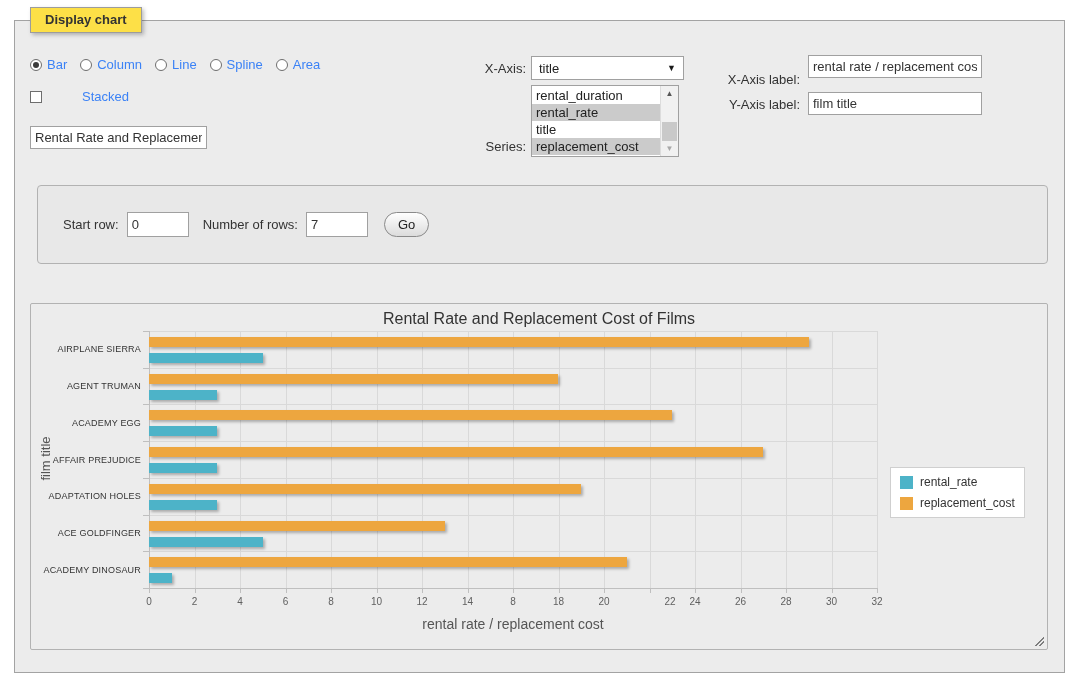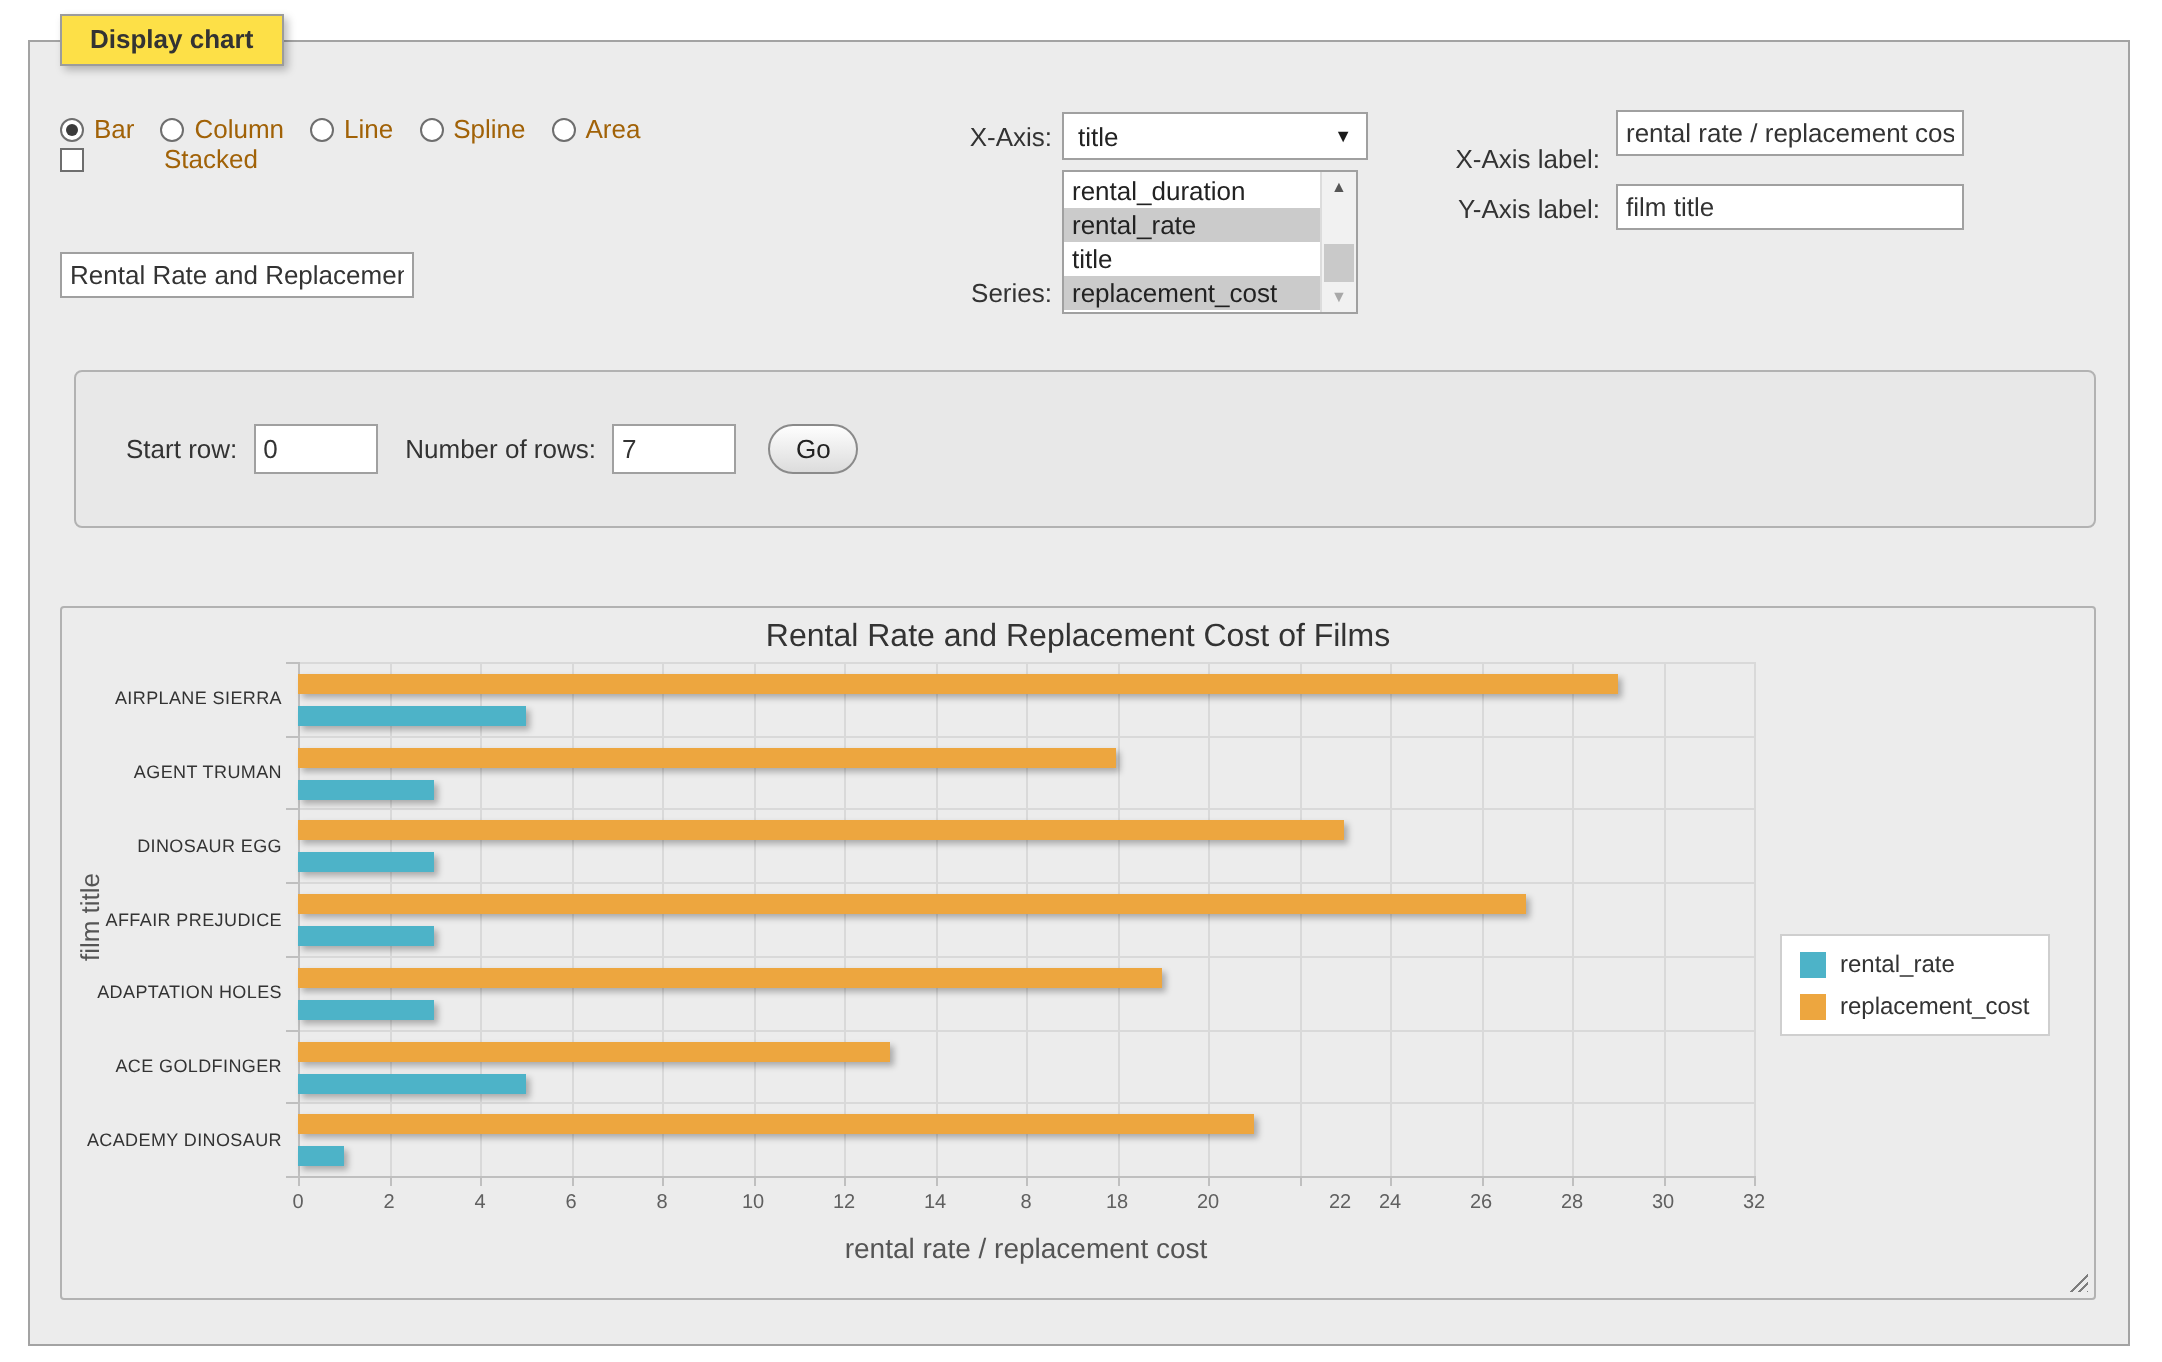--- a/index.html
+++ b/index.html
@@ -5,21 +5,21 @@
   html,body{margin:0;padding:0;background:#fff;font-family:"Liberation Sans",sans-serif;}
   .screen{position:relative;width:1081px;height:681px;background:#fff;overflow:hidden;}
 
   
   .fieldset{position:absolute;left:14px;top:20px;width:1051px;height:653px;
     background:#ececec;border:1px solid #a3a3a3;box-sizing:border-box;}
   .legend-tab{position:absolute;left:30px;top:7px;background:#fde047;border:1px solid #9c9c9c;
     padding:4px 14px 5px;font-size:13px;font-weight:bold;color:#333;
     box-shadow:2px 2px 4px rgba(0,0,0,.25);z-index:5;}
 
-  .ctl{position:absolute;font-size:13px;color:#a16207;}
+  .ctl{position:absolute;font-size:13px;color:#3b82f6;}
   .lbl{position:absolute;font-size:13px;color:#333;}
   .r-align{text-align:right;}
 
   
   .radio-row{display:flex;gap:13px;align-items:center;}
   .radio-item{display:flex;gap:5px;align-items:center;cursor:default;}
   .radio{width:12px;height:12px;border:1px solid #6e6e6e;border-radius:50%;background:#fff;
     display:inline-block;position:relative;box-sizing:border-box;}
   .radio.checked::after{content:"";position:absolute;left:2px;top:2px;width:6px;height:6px;
     border-radius:50%;background:#3b3b3b;}
@@ -104,21 +104,21 @@
       <span class="radio-item">
         <span class="radio"></span>
         <span>Spline</span>
       </span>
       <span class="radio-item">
         <span class="radio"></span>
         <span>Area</span>
       </span>
     </div>
 
-  <div class="ctl radio-item" style="left:30px;top:72px;gap:40px;">
+  <div class="ctl radio-item" style="left:30px;top:89px;gap:40px;">
     <span class="checkbox"></span>
     <span>Stacked</span>
   </div>
 
   <input class="text-input" style="left: 30px; top: 126px; width: 177px; height: 23px;" value="Rental Rate and Replacement Cost of Films">
 
   <span class="lbl r-align" style="left:455px;top:61px;width:71px;">X-Axis:</span>
   <div class="fselect" style="left:531px;top:56px;width:153px;height:24px;text-align:center;">
     <span>title</span>
     <span class="arrow">▼</span>
@@ -228,21 +228,21 @@
         <div class="x-tick-label" style="left: 713px; top: 265px; width: 30px;">32</div>
         <div class="gridline h axis" style="top: 257px; left: 0px; width: 728px;"></div>
         <div class="bar" style="top: 22px; left: 0px; width: 113.522px; background: rgb(77, 179, 200);"></div>
         <div class="bar" style="top: 6px; left: 0px; width: 659.522px; background: rgb(237, 166, 63);"></div>
         <div class="cat-label" style="top: 13.3571px;">AIRPLANE SIERRA</div>
         <div class="bar" style="top: 58.7143px; left: 0px; width: 68.0225px; background: rgb(77, 179, 200);"></div>
         <div class="bar" style="top: 42.7143px; left: 0px; width: 409.272px; background: rgb(237, 166, 63);"></div>
         <div class="cat-label" style="top: 50.0714px;">AGENT TRUMAN</div>
         <div class="bar" style="top: 95.4286px; left: 0px; width: 68.0225px; background: rgb(77, 179, 200);"></div>
         <div class="bar" style="top: 79.4286px; left: 0px; width: 523.022px; background: rgb(237, 166, 63);"></div>
-        <div class="cat-label" style="top: 86.7857px;">DINOSAUR EGG</div>
+        <div class="cat-label" style="top: 86.7857px;">ACADEMY EGG</div>
         <div class="bar" style="top: 132.143px; left: 0px; width: 68.0225px; background: rgb(77, 179, 200);"></div>
         <div class="bar" style="top: 116.143px; left: 0px; width: 614.022px; background: rgb(237, 166, 63);"></div>
         <div class="cat-label" style="top: 123.5px;">AFFAIR PREJUDICE</div>
         <div class="bar" style="top: 168.857px; left: 0px; width: 68.0225px; background: rgb(77, 179, 200);"></div>
         <div class="bar" style="top: 152.857px; left: 0px; width: 432.022px; background: rgb(237, 166, 63);"></div>
         <div class="cat-label" style="top: 160.214px;">ADAPTATION HOLES</div>
         <div class="bar" style="top: 205.571px; left: 0px; width: 113.522px; background: rgb(77, 179, 200);"></div>
         <div class="bar" style="top: 189.571px; left: 0px; width: 295.522px; background: rgb(237, 166, 63);"></div>
         <div class="cat-label" style="top: 196.929px;">ACE GOLDFINGER</div>
         <div class="bar" style="top: 242.286px; left: 0px; width: 22.5225px; background: rgb(77, 179, 200);"></div>

